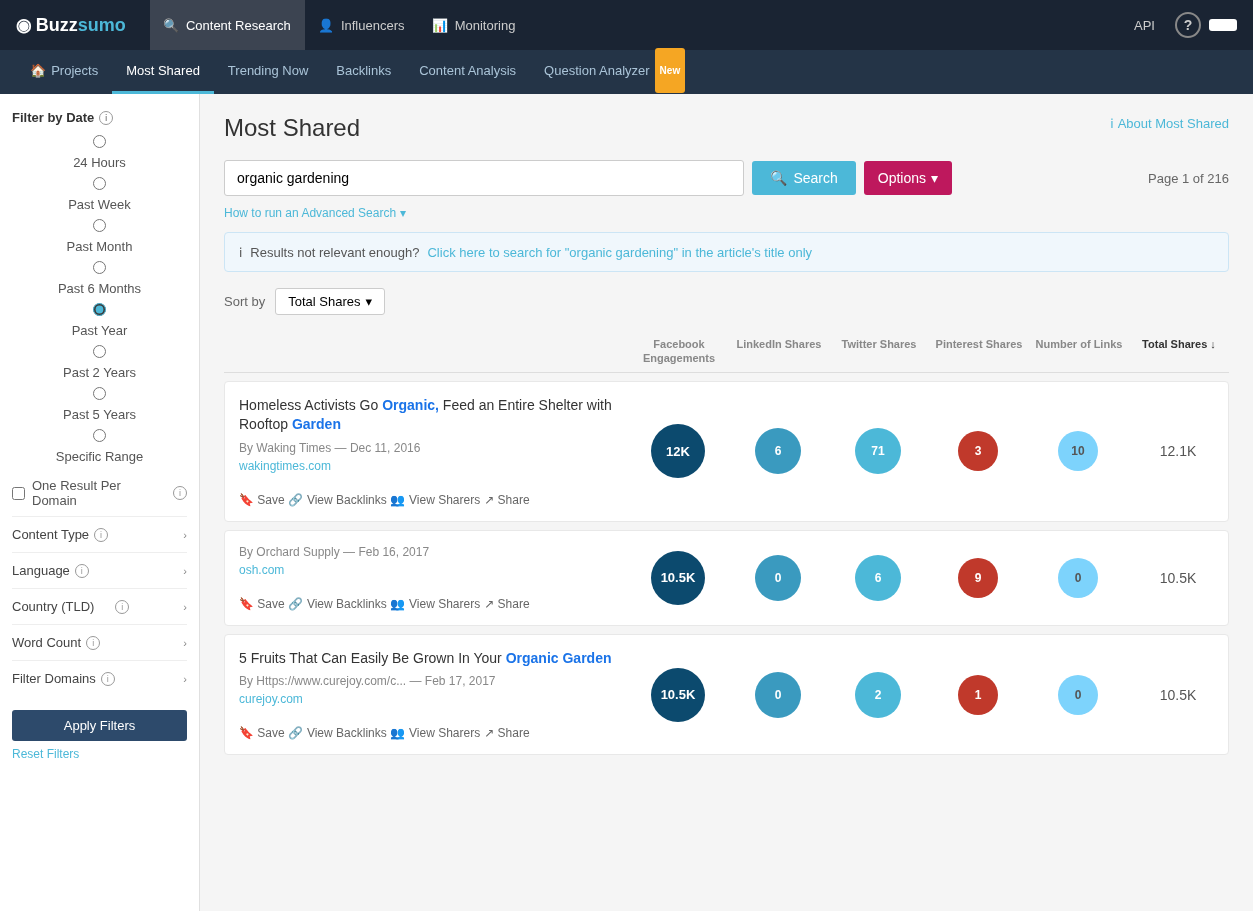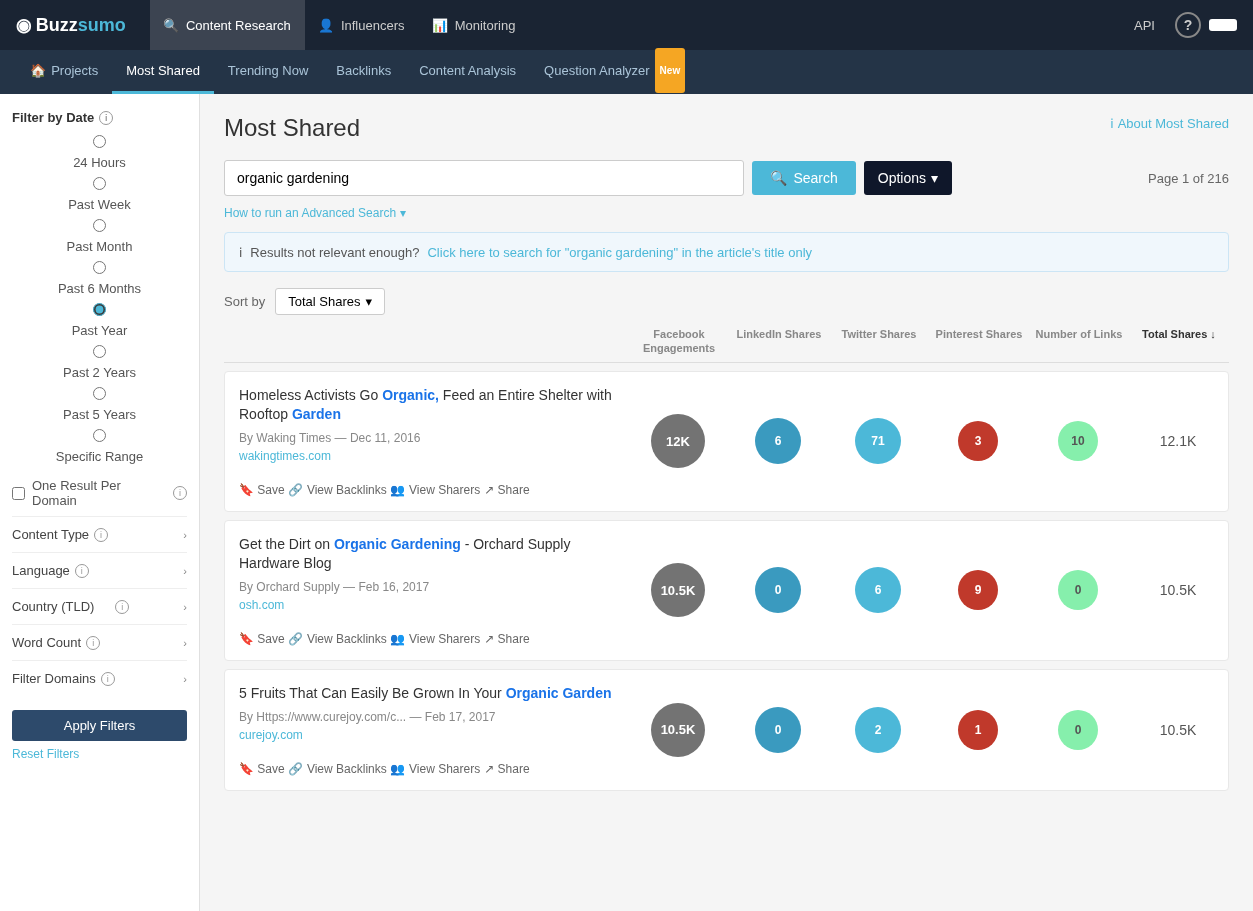--- a/index.html
+++ b/index.html
@@ -197,21 +197,21 @@
       background: #4cb8d8;
       color: #fff;
       border: none;
       padding: 9px 18px;
       border-radius: 3px;
       cursor: pointer;
       font-size: 14px;
       display: flex; align-items: center; gap: 6px;
     }
     .options-btn {
-      background: #0f172a;
+      background: #be185d;
       color: #fff;
       border: none;
       padding: 9px 14px;
       border-radius: 3px;
       cursor: pointer;
       font-size: 14px;
       display: flex; align-items: center; gap: 5px;
     }
     .page-count {
       margin-left: auto;
@@ -235,21 +235,21 @@
       margin-bottom: 16px;
       display: flex; align-items: center; gap: 8px;
     }
     .info-banner a { color: #4cb8d8; cursor: pointer; font-weight: 500; }
 
     
     .sort-row {
       display: flex;
       align-items: center;
       gap: 10px;
-      margin-bottom: 12px;
+      margin-bottom: 22px;
     }
     .sort-label { font-size: 13px; color: #666; }
     .sort-btn {
       background: #fff;
       border: 1px solid #ccc;
       padding: 5px 12px;
       border-radius: 3px;
       cursor: pointer;
       font-size: 13px;
       display: flex; align-items: center; gap: 5px;
@@ -310,25 +310,25 @@
       font-weight: 600;
       color: #fff;
     }
 
     
     .circle-lg { width: 54px; height: 54px; font-size: 13px; }
     .circle-md { width: 46px; height: 46px; font-size: 12px; }
     .circle-sm { width: 40px; height: 40px; font-size: 12px; }
 
     
-    .c-navy { background: #737373; }
+    .c-navy { background: #0c4a6e; }
     .c-teal { background: #3a9abf; }
     .c-blue { background: #4cb8d8; }
     .c-red { background: #c0392b; }
-    .c-gray { background: #86efac; color: #555 !important; }
+    .c-gray { background: #7dd3fc; color: #555 !important; }
 
     .total-shares-val { font-size: 14px; color: #555; font-weight: 500; }
   </style>
 </head>
 <body>
 
 <nav class="top-nav">
   <div class="logo">
     <span>◉</span>
     <span>
@@ -544,23 +544,20 @@
       <div class="metric-cell">
         <div class="metric-circle circle-sm c-gray">10</div>
       </div>
       <div class="metric-cell">
         <span class="total-shares-val">12.1K</span>
       </div>
     </div>
 
     <div class="result-row">
       <div class="result-info">
-        <div class="result-title">
-          Get the Dirt on <span class="highlight">Organic Gardening</span> - Orchard Supply Hardware Blog
-        </div>
         <div class="result-meta">By Orchard Supply — Feb 16, 2017</div>
         <div class="result-domain">osh.com</div>
         <div class="result-actions">
           <span class="action-link">🔖 Save</span>
           <span class="action-link">🔗 View Backlinks</span>
           <span class="action-link">👥 View Sharers</span>
           <span class="action-link">↗ Share</span>
         </div>
       </div>
       <div class="metric-cell">

